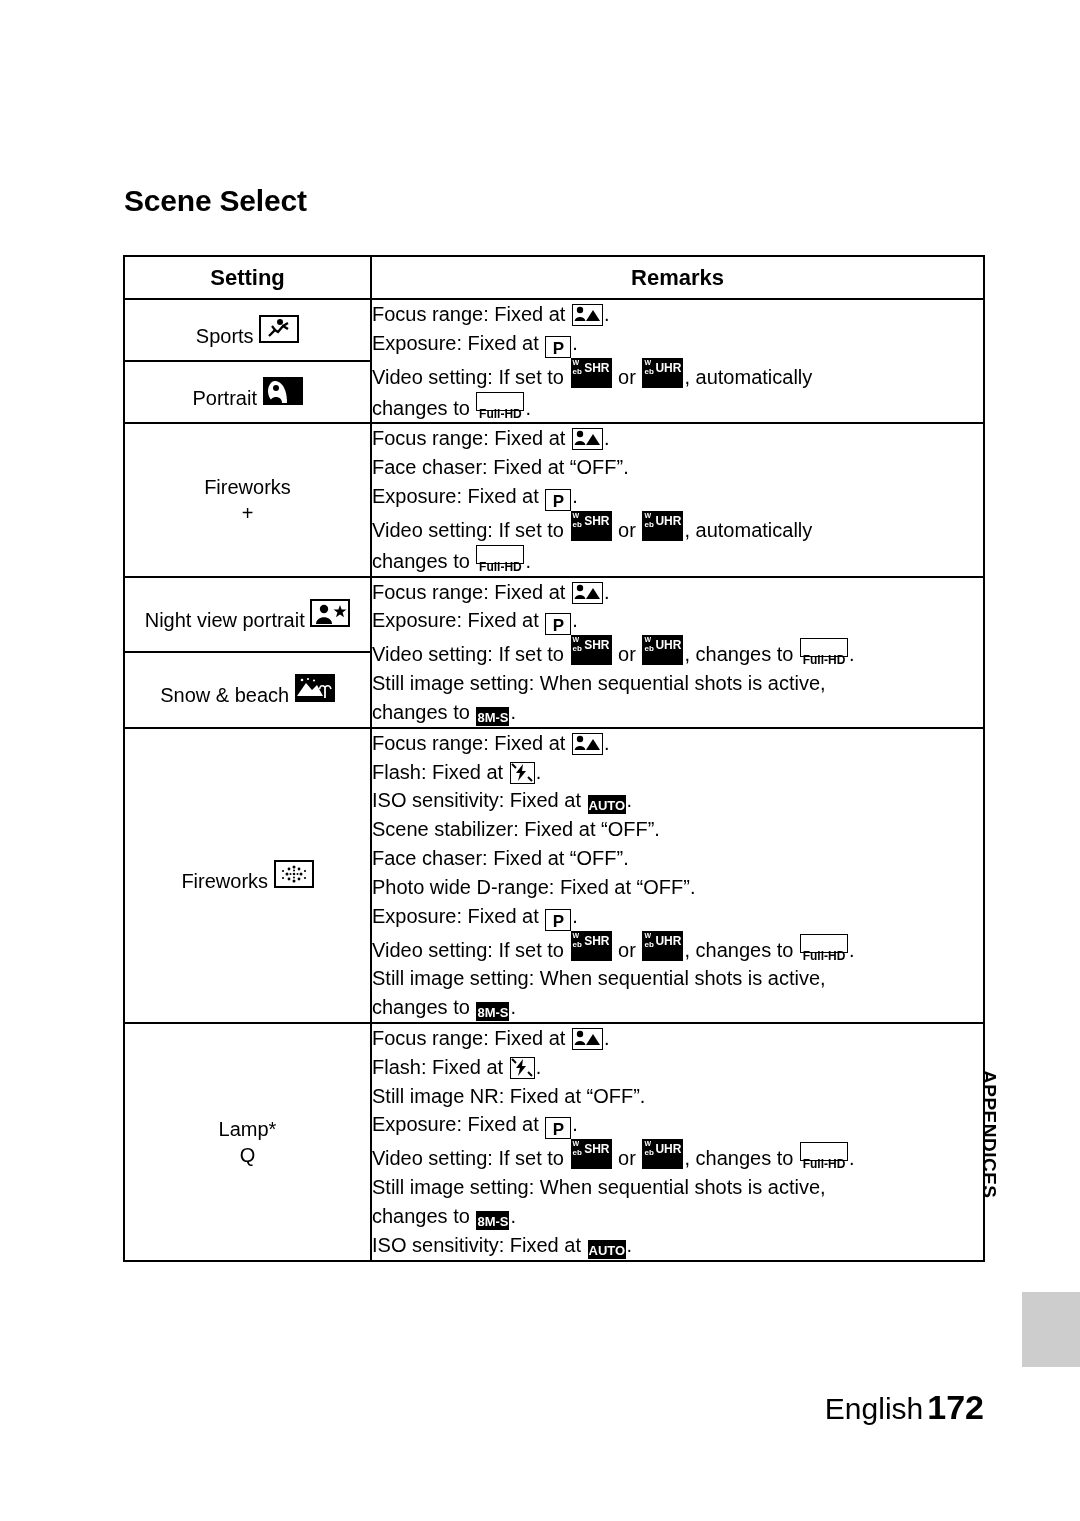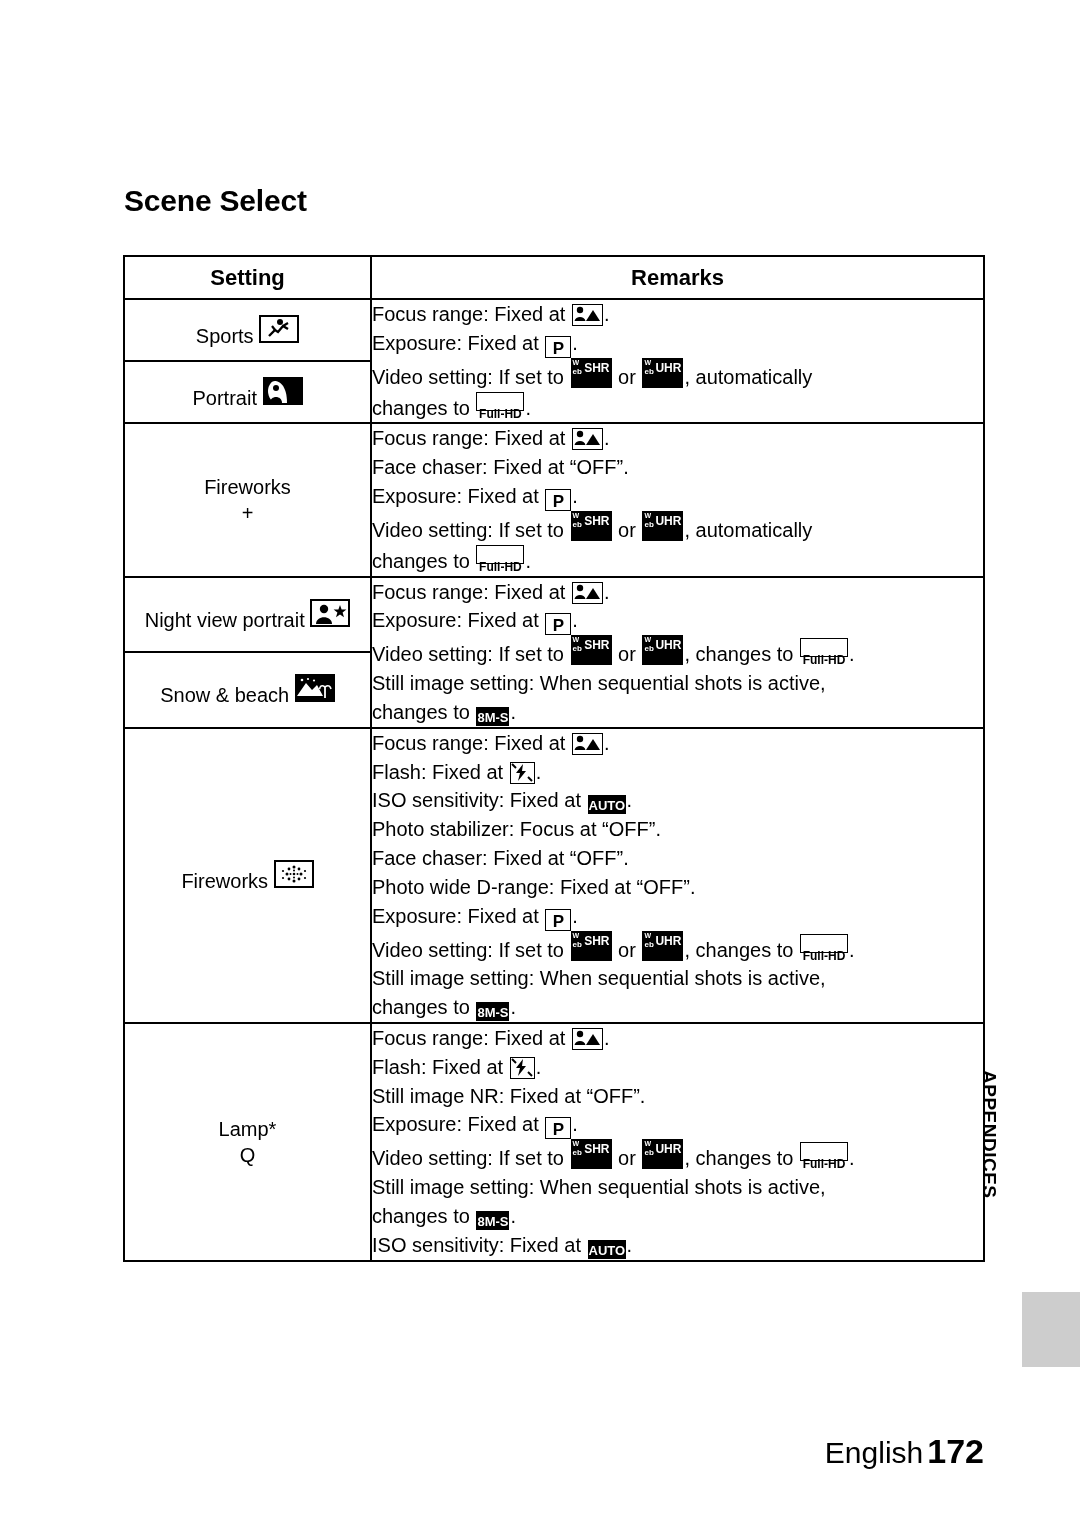--- a/index.html
+++ b/index.html
@@ -192,21 +192,21 @@
   .mode-icon svg,.icon-focus svg,.icon-flash svg{display:block;}
 
   
   .footnote{
     position:absolute;
     left:124px;top:1297px;
     font-size:20px;
   }
   .footer{
     position:absolute;
-    right:96px;top:1432px;
+    right:96px;top:1388px;
     font-size:30px;
     text-align:right;
     white-space:nowrap;
   }
   .footer .pg{font-weight:bold;font-size:34px;margin-left:4px;}
 
   
   .side-label{
     position:absolute;
     left:1000px;top:1070px;
@@ -402,21 +402,21 @@
           <div class="line">
             <span>Flash: Fixed at </span><span class="icon-flash"><svg width="22" height="19" viewBox="0 0 22 19">
                   <path d="M12 1 L5 10 L9 10 L7 18 L15 8 L11 8 Z" fill="#000"></path>
                   <path d="M1 1 L5 5" stroke="#000" stroke-width="2" fill="none"></path>
                   <path d="M17 14 L21 18" stroke="#000" stroke-width="2" fill="none"></path>
                 </svg></span><span>.</span>
           </div>
           <div class="line">
             <span>ISO sensitivity: Fixed at </span><span class="chip chip-auto">AUTO</span><span>.</span>
           </div>
-          <div class="line">Photo stabilizer: Focus at “OFF”.</div>
+          <div class="line">Scene stabilizer: Fixed at “OFF”.</div>
           <div class="line">Face chaser: Fixed at “OFF”.</div>
           <div class="line">Photo wide D-range: Fixed at “OFF”.</div>
           <div class="line">
             <span>Exposure: Fixed at </span><span class="chip-light chip-p">P</span><span>.</span>
           </div>
           <div class="line">
             <span>Video setting: If set to </span><span class="chip-web"><span class="w1">W</span><span class="w2">eb</span><span class="w3">SHR</span></span><span> or </span><span class="chip-web"><span class="w1">W</span><span class="w2">eb</span><span class="w3">UHR</span></span><span>, changes to </span><span class="chip-light chip-fhd">Full-HD</span><span>.</span>
           </div>
           <div class="line">Still image setting: When sequential shots is active,</div>
           <div class="line">

